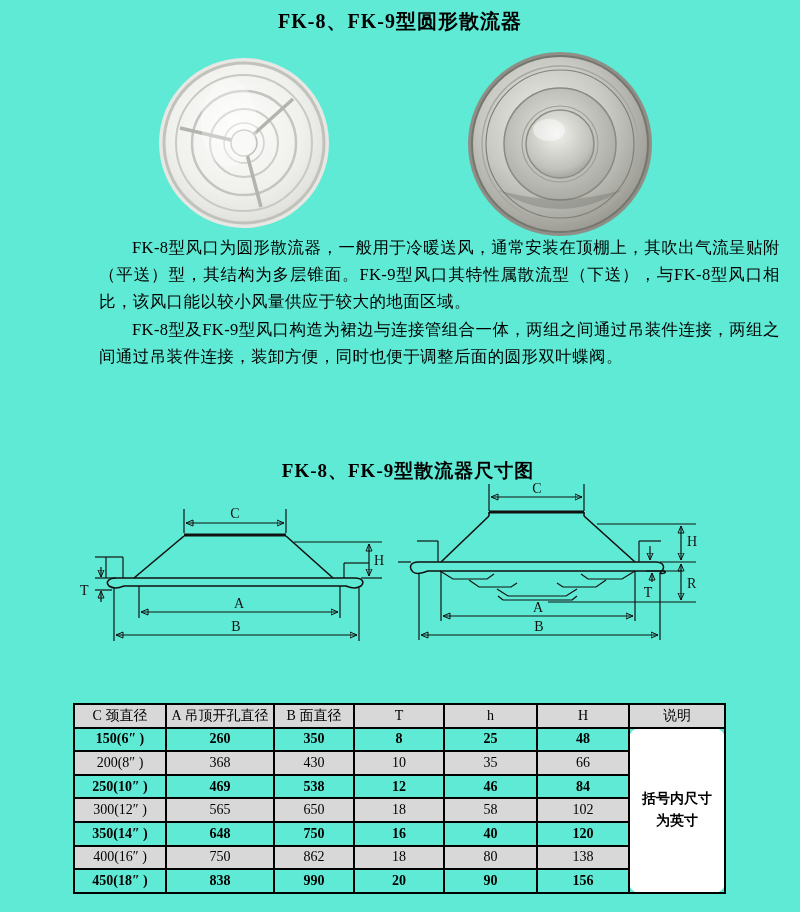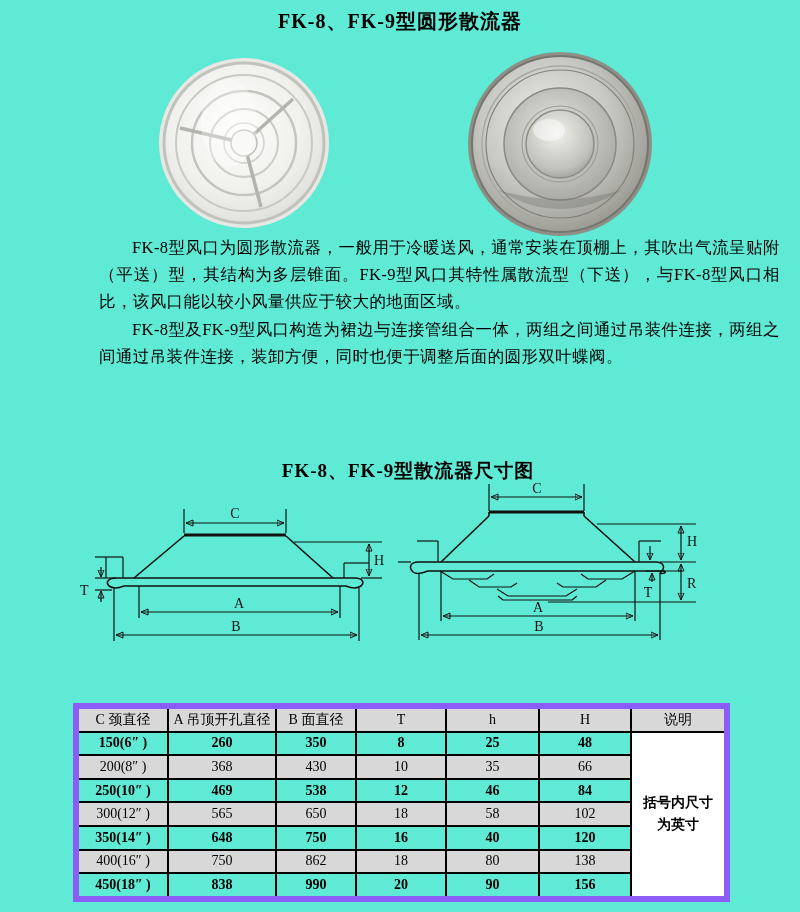--- a/index.html
+++ b/index.html
@@ -15,27 +15,27 @@
   .bodytext p{margin:0;text-indent:2em;}
   .sec{position:absolute;left:0;width:100%;text-align:center;font-size:19px;
        font-weight:bold;letter-spacing:1px;margin:8px;}
   #sec-diagram{top:450px;}
   #sec-table{top:674px;}
   .diag-left{position:absolute;left:72px;top:478px;}
   .diag-right{position:absolute;left:398px;top:478px;}
   .diag line,.diag path,.diag polyline{stroke:#111;fill:none;}
   .diag text{font-family:"Liberation Serif","DejaVu Serif",serif;font-size:14px;fill:#111;}
   table.dim{position:absolute;left:73px;top:703px;border-collapse:collapse;
-            table-layout:fixed;font-size:14px;border:6px solid #8b5cf6;}
+            table-layout:fixed;font-size:14px;border:2px solid #8b5cf6;}
   table.dim th,table.dim td{border:2px solid #000;text-align:center;vertical-align:middle;
             padding:0;height:21.6px;font-weight:normal;overflow:hidden;}
   table.dim thead th{background:#d8d8d8;}
   table.dim tr.shade td{background:#d8d8d8;}
   table.dim tbody tr:not(.shade) td{font-weight:bold;}
-  table.dim td.note{font-weight:normal;background:#fff;font-size:14px;line-height:1.6;padding:0 6px;}
+  table.dim td.note{font-weight:normal;background:#fff;font-size:14px;line-height:1.6;padding:0 6px;border-radius:11px;}
 </style>
 </head>
 <body>
 
 <div class="page">
 
   <h1 class="doc-title">FK-8、FK-9型圆形散流器</h1>
 
   <svg class="photo-left" width="174" height="172" viewBox="0 0 174 172">
     <defs>

